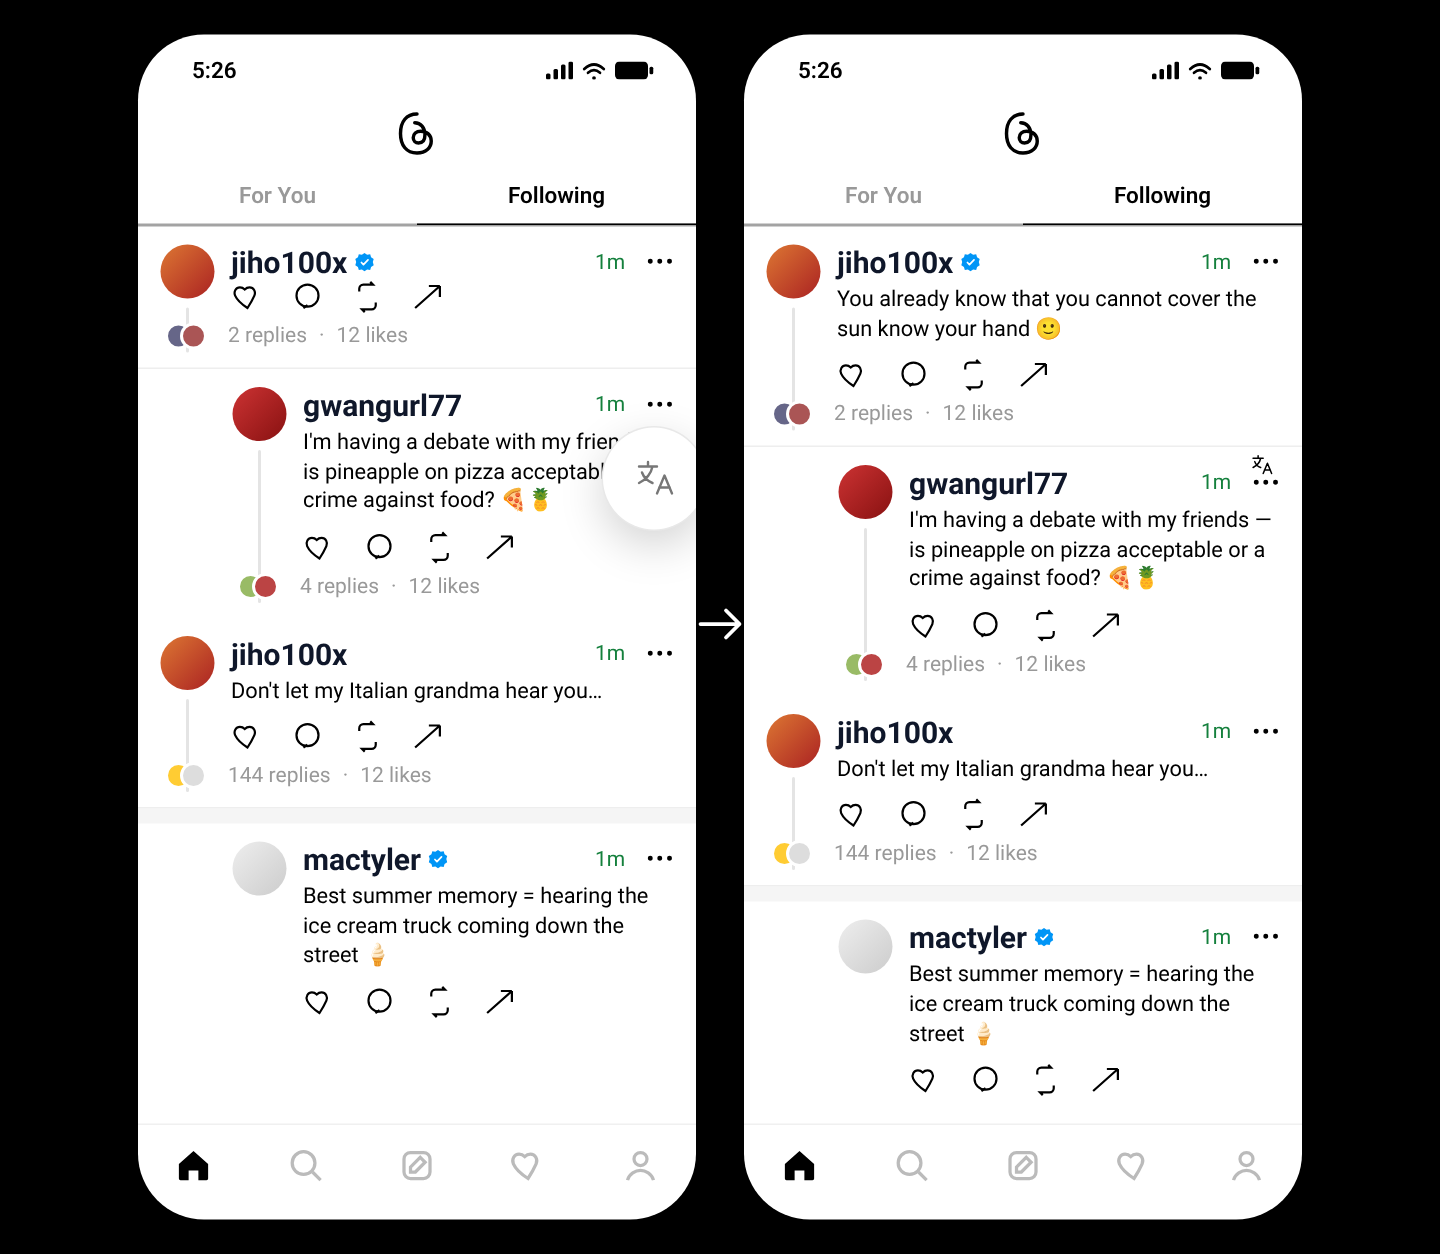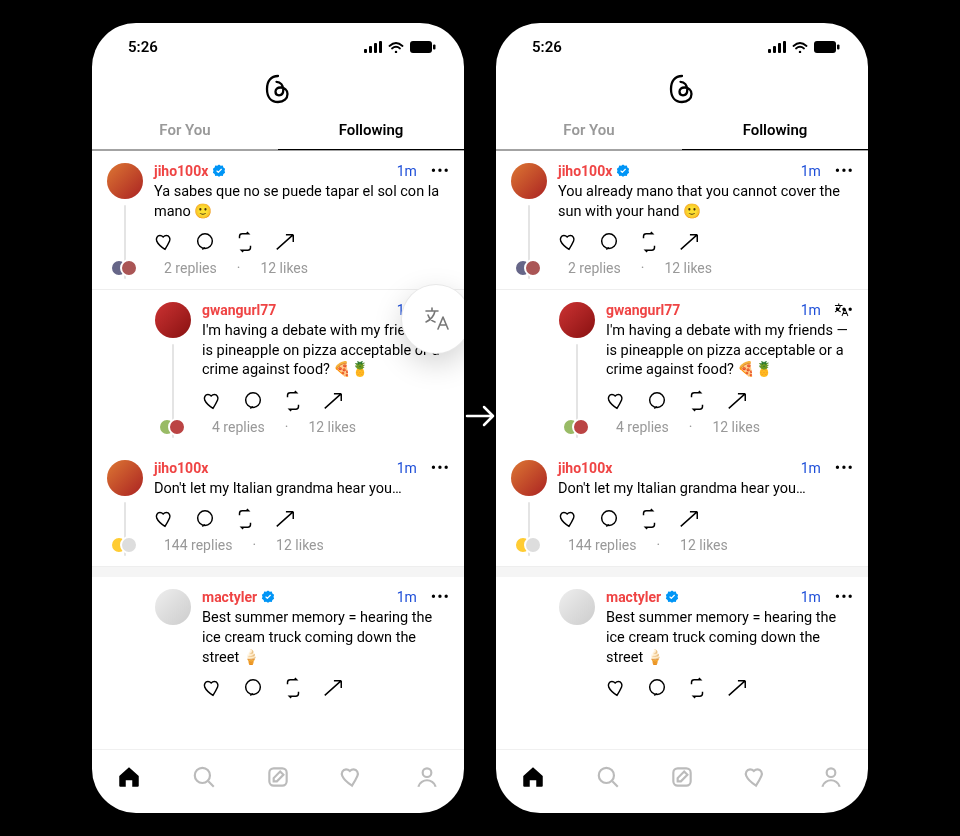--- a/index.html
+++ b/index.html
@@ -93,29 +93,29 @@
     border: 2px solid #fff;
     display: inline-block;
     font-size: 10px;
     text-align: center;
     line-height: 18px;
     color: #fff;
   }
   .mini + .mini { margin-left: -8px; }
   .post-right { flex: 1; min-width: 0; }
   .post-head { display: flex; align-items: center; gap: 4px; }
-  .username { font-weight: 700; font-size: 14px; color: #ef4444; }
+  .username { font-weight: 700; font-size: 20px; color: #0f172a; }
   .verified { width: 14px; height: 14px; }
   .spacer { flex: 1; }
-  .time { font-size: 14px; color: #1d4ed8; margin-right: 10px; }
+  .time { font-size: 14px; color: #15803d; margin-right: 10px; }
   .dots { color: #000; font-size: 16px; letter-spacing: 1px; cursor: pointer; line-height: 10px; }
   .body { font-size: 14.5px; color: #000; line-height: 1.35; margin-top: 3px; margin-bottom: 10px; }
   .actions { display: flex; gap: 18px; margin-bottom: 6px; }
   .actions svg { width: 22px; height: 22px; stroke: #000; fill: none; stroke-width: 1.6; }
-  .meta-row { display: flex; align-items: center; gap: 20px; margin-top: 2px; margin-bottom: 6px; margin-left: -44px; }
+  .meta-row { display: flex; align-items: center; gap: 8px; margin-top: 2px; margin-bottom: 6px; margin-left: -44px; }
   .meta-row .mini-row { margin-top: 0; margin-right: 6px; }
   .meta { font-size: 14px; color: #999; }
   
   .bottom-nav {
     height: 64px;
     border-top: 1px solid #f0f0f0;
     display: flex;
     align-items: center;
     justify-content: space-around;
     padding-bottom: 6px;
@@ -196,21 +196,20 @@
         <div class="post-head">
           <span class="username">jiho100x</span>
           <svg class="verified" viewBox="0 0 24 24">
               <path fill="#0095f6" d="M12 1l3 2 3.5-.5 1 3.5 3 2-1 3.5 1 3.5-3 2-1 3.5-3.5-.5-3 2-3-2-3.5.5-1-3.5-3-2 1-3.5-1-3.5 3-2 1-3.5 3.5.5z"></path>
               <path d="M8.5 12l2.3 2.3L16 9" stroke="#fff" stroke-width="2" fill="none" stroke-linecap="round" stroke-linejoin="round"></path>
             </svg>
           <span class="spacer"></span>
           <span class="time">1m</span>
           <span class="dots">•••</span>
         </div>
-        <div class="body">Ya sabes que no se puede tapar el sol con la mano 🙂</div>
         <div class="actions">
           <svg viewBox="0 0 24 24">
               <path d="M12 20s-7-4.5-9-9c-1.2-2.8.5-6 3.5-6 2 0 3.5 1.5 3.5 1.5S11.5 5 13.5 5c3 0 4.7 3.2 3.5 6-2 4.5-5 9-5 9z" transform="translate(0 0)"></path>
             </svg>
           <svg viewBox="0 0 24 24">
               <circle cx="12" cy="11" r="8"></circle>
               <path d="M9 20l3-2"></path>
             </svg>
           <svg viewBox="0 0 24 24">
               <path d="M6 8V6a3 3 0 013-3h7l-2-2M18 16v2a3 3 0 01-3 3H8l2 2"></path>
@@ -425,21 +424,21 @@
         <div class="post-head">
           <span class="username">jiho100x</span>
           <svg class="verified" viewBox="0 0 24 24">
               <path fill="#0095f6" d="M12 1l3 2 3.5-.5 1 3.5 3 2-1 3.5 1 3.5-3 2-1 3.5-3.5-.5-3 2-3-2-3.5.5-1-3.5-3-2 1-3.5-1-3.5 3-2 1-3.5 3.5.5z"></path>
               <path d="M8.5 12l2.3 2.3L16 9" stroke="#fff" stroke-width="2" fill="none" stroke-linecap="round" stroke-linejoin="round"></path>
             </svg>
           <span class="spacer"></span>
           <span class="time">1m</span>
           <span class="dots">•••</span>
         </div>
-        <div class="body">You already mano that you cannot cover the sun with your hand 🙂</div>
+        <div class="body">You already know that you cannot cover the sun know your hand 🙂</div>
         <div class="actions">
           <svg viewBox="0 0 24 24">
               <path d="M12 20s-7-4.5-9-9c-1.2-2.8.5-6 3.5-6 2 0 3.5 1.5 3.5 1.5S11.5 5 13.5 5c3 0 4.7 3.2 3.5 6-2 4.5-5 9-5 9z"></path>
             </svg>
           <svg viewBox="0 0 24 24">
               <circle cx="12" cy="11" r="8"></circle>
               <path d="M9 20l3-2"></path>
             </svg>
           <svg viewBox="0 0 24 24">
               <path d="M6 8V6a3 3 0 013-3h7l-2-2M18 16v2a3 3 0 01-3 3H8l2 2"></path>

